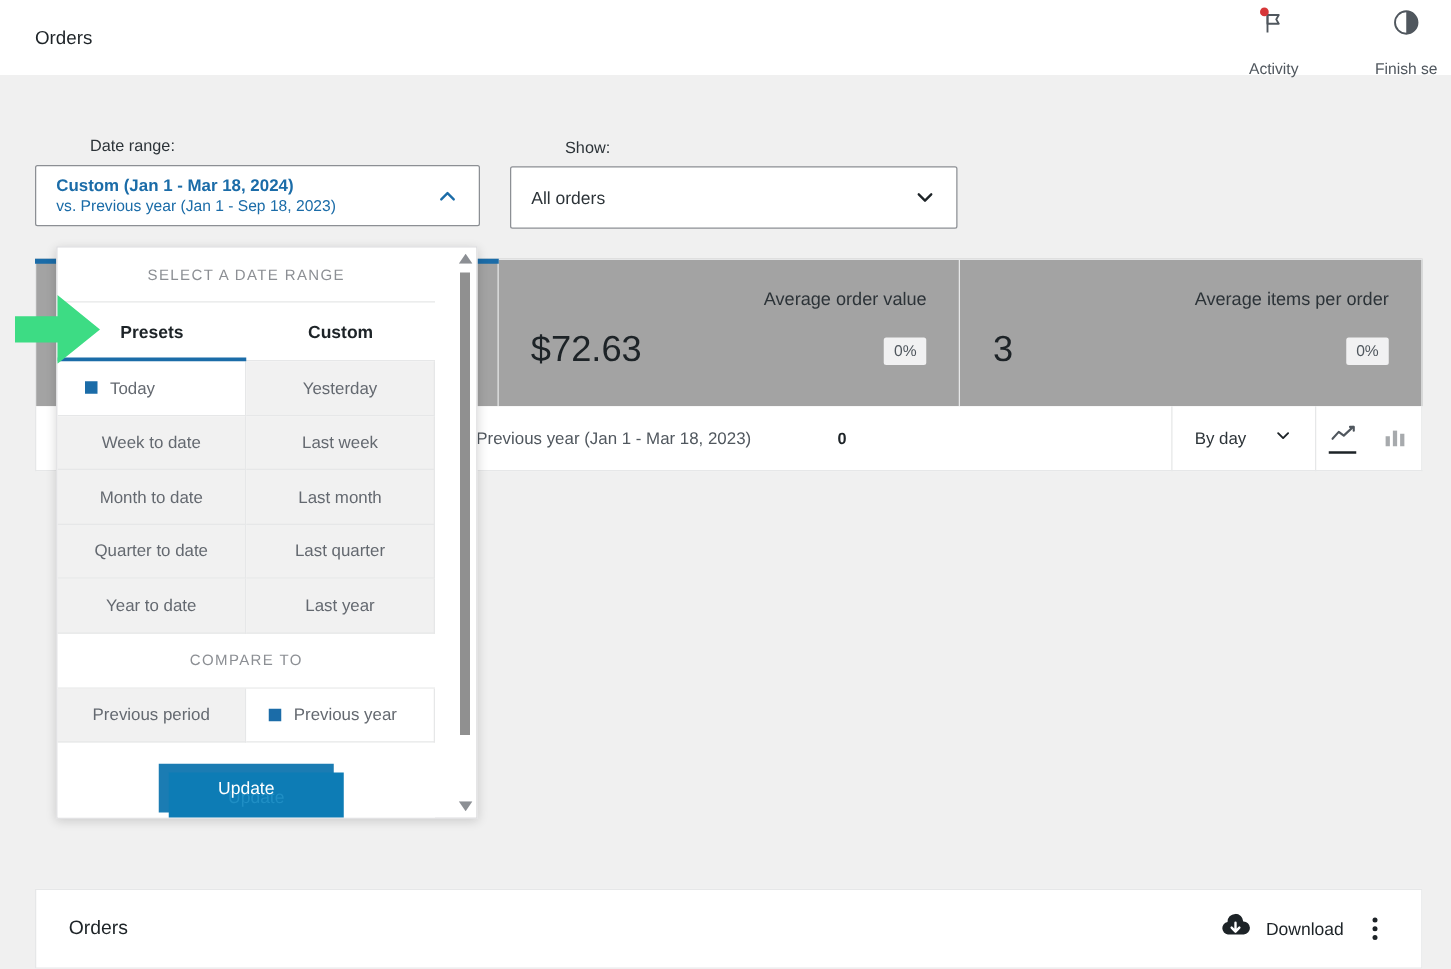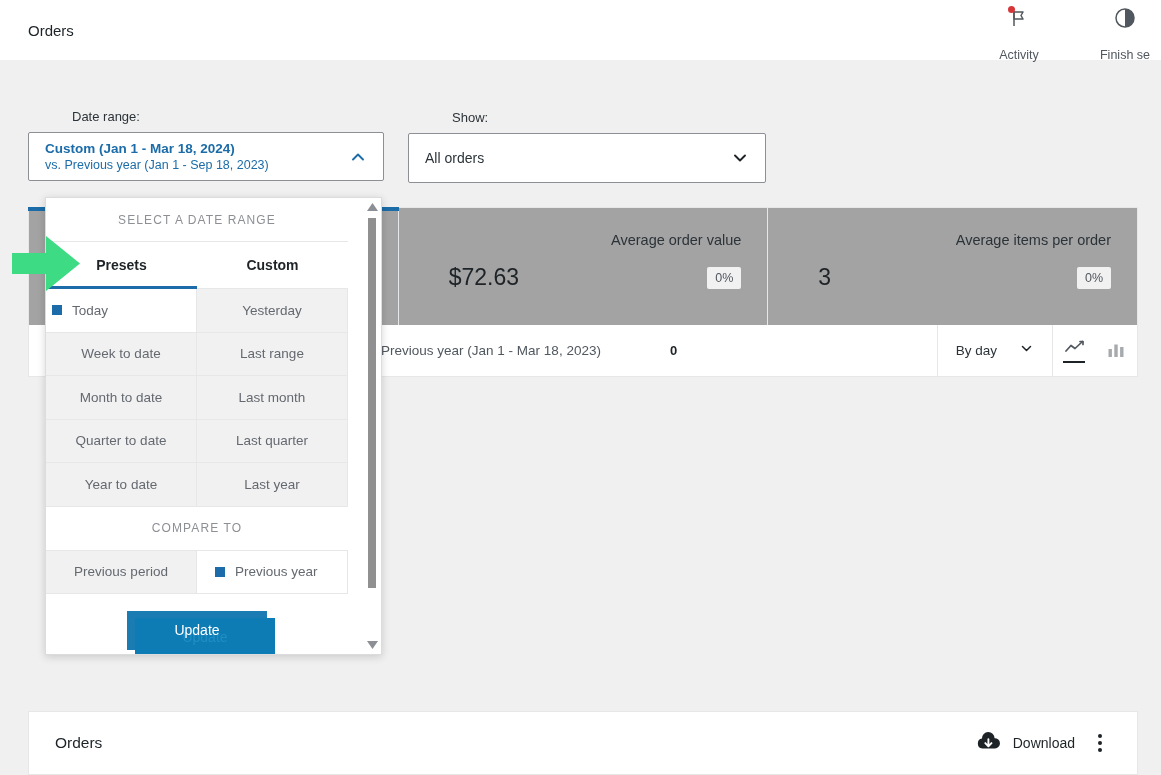--- a/index.html
+++ b/index.html
@@ -60,21 +60,21 @@
     display: flex;
     text-align: right;
   }
   .card {
     flex: 1 1 0; padding: 24px 26px 0 26px; position: relative;
     border-right: 1px solid #e6e7e8;
   }
   .card:last-child { border-right: none; }
   .card .ctitle { font-size: 14.5px; color: #2c3338; }
   .card .crow { display: flex; align-items: center; justify-content: space-between; margin-top: 16px; }
-  .card .cval { font-size: 23px; color: #1d2327; font-weight: 400; margin-left: 24px; }
+  .card .cval { font-size: 29px; color: #1d2327; font-weight: 400; }
   .card .cdelta {
     font-size: 12.5px; color: #50575e; background: #f1f1f2;
     padding: 4px 8px; border-radius: 2px;
   }
   .card.active::before {
     content: ""; position: absolute; left: -1px; right: -1px; top: -1px;
     height: 4px; background: #1b6ca8;
   }
 
   
@@ -152,21 +152,21 @@
   .dd-tab {
     flex: 1 1 0; height: 46px; display: flex; align-items: center; justify-content: center;
     font-size: 14px; color: #1d2327; font-weight: 700; cursor: pointer; position: relative;
   }
   .dd-tab.active::after {
     content: ""; position: absolute; left: 0; right: 0; bottom: -1px; height: 3px; background: #1b6ca8;
   }
   .presets { display: flex; flex-wrap: wrap; }
   .preset {
     width: 50%; height: 43.5px; display: flex; align-items: center;
-    padding-left: 6px; gap: 10px; cursor: pointer;
+    padding-left: 22px; gap: 10px; cursor: pointer;
     background: #f1f1f1; border-bottom: 1px solid #e6e7e8; border-right: 1px solid #e6e7e8;
     font-size: 13.5px; color: #646970;
   }
   .preset.selected { background: #fff; }
   .preset.center { justify-content: center; padding-left: 0; }
   .swatch { width: 10px; height: 10px; background: #1b6ca8; flex: 0 0 10px; }
   .dd-sub {
     height: 44px; display: flex; align-items: center; justify-content: center;
     font-size: 12px; letter-spacing: 1.1px; color: #8c8f94;
     border-bottom: 1px solid #e6e7e8; background: #fff;
@@ -386,21 +386,21 @@
           <span>Today</span>
         </div>
         <div class="preset center">
           <span>Yesterday</span>
         </div>
 
         <div class="preset center">
           <span>Week to date</span>
         </div>
         <div class="preset center">
-          <span>Last range</span>
+          <span>Last week</span>
         </div>
 
         <div class="preset center">
           <span>Month to date</span>
         </div>
         <div class="preset center">
           <span>Last month</span>
         </div>
 
         <div class="preset center">

